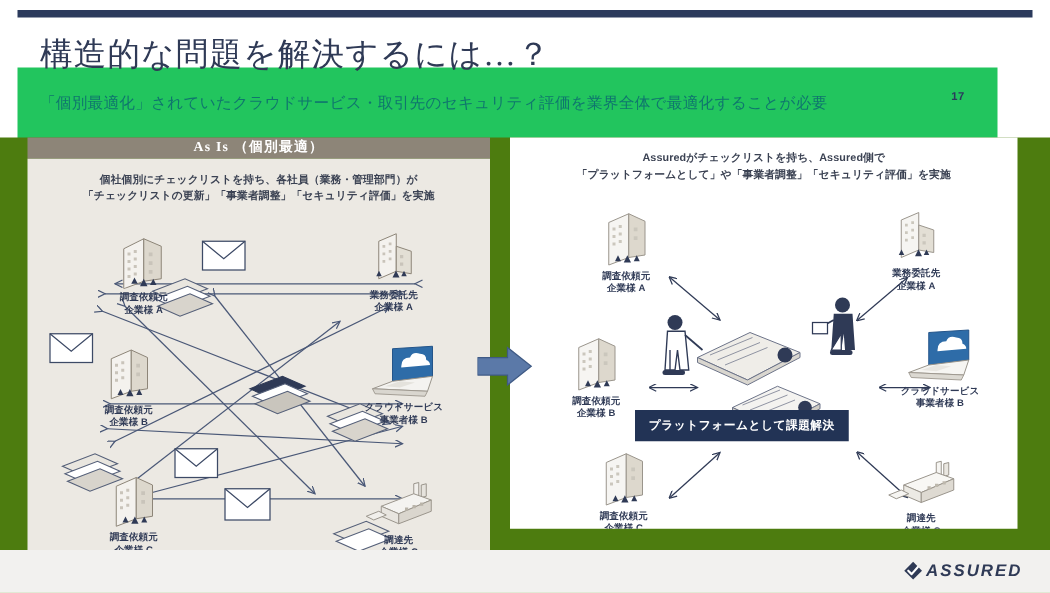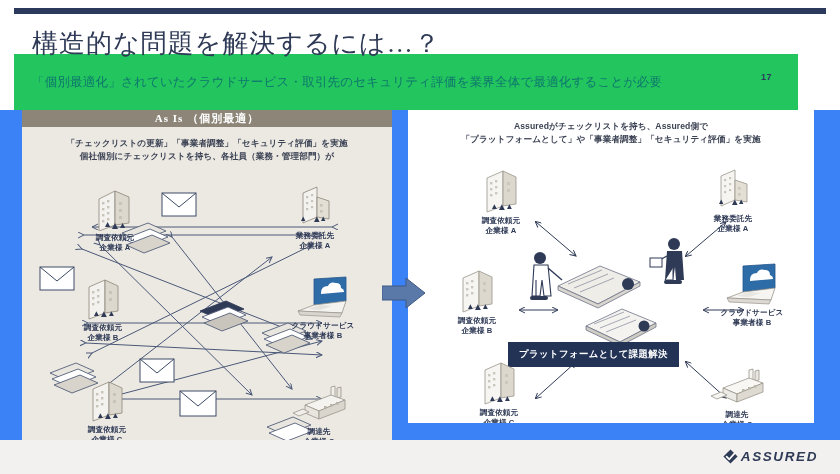--- a/index.html
+++ b/index.html
@@ -11,21 +11,21 @@
 
   
   .header-band{position:absolute;left:14px;top:14px;width:784px;height:96px;background:#22c55e;margin-top:40px;}
   .page-num{position:absolute;right:26px;top:18px;font-size:9px;font-weight:bold;color:#2b3a5c;letter-spacing:.5px;}
 
   .slide-title{position:absolute;left:32px;top:26px;font-family:"Liberation Serif","DejaVu Serif",serif;
     font-size:26px;color:#2f3a56;letter-spacing:1px;white-space:nowrap;}
   .slide-sub{position:absolute;left:32px;top:74px;font-size:12.5px;color:#0f766e;letter-spacing:.2px;white-space:nowrap;}
 
   
-  .body-area{position:absolute;left:0;top:110px;width:840px;height:330px;background:#3b82f6;}
+  .body-area{position:absolute;left:0;top:110px;width:840px;height:330px;background:#4d7c0f;}
 
   
   .panel{position:absolute;top:0;}
   .panel-head{height:17px;line-height:17px;text-align:center;font-family:"Liberation Serif","DejaVu Serif",serif;
     font-weight:bold;font-size:11px;color:#ffffff;letter-spacing:1px;}
   .panel-body{position:relative;overflow:hidden;}
   .panel-desc{position:absolute;left:0;right:0;top:10px;text-align:center;font-size:8.6px;line-height:1.55;
     color:#3b4253;font-weight:bold;letter-spacing:.1px;}
 
   #panel-asis{left:22px;width:370px;}
@@ -70,22 +70,22 @@
   <div class="slide-title">構造的な問題を解決するには…？</div>
   <div class="slide-sub">「個別最適化」されていたクラウドサービス・取引先のセキュリティ評価を業界全体で最適化することが必要</div>
 
   <div class="body-area">
 
     <div class="panel" id="panel-asis">
       <div class="panel-head">As Is （個別最適）</div>
       <div class="panel-body">
 
         <div class="panel-desc">
+          <div>個社個別にチェックリストを持ち、各社員（業務・管理部門）が</div>
           <div>「チェックリストの更新」「事業者調整」「セキュリティ評価」を実施</div>
-          <div>個社個別にチェックリストを持ち、各社員（業務・管理部門）が</div>
         </div>
 
         <svg class="svg-layer" width="370" height="313">
           <g stroke="#4a5877" stroke-width="1" fill="none">
             <defs>
               <marker id="ah" markerWidth="7" markerHeight="7" refX="6" refY="3" orient="auto">
                 <path d="M0,0 L6,3 L0,6" stroke="#4a5877" stroke-width="1" fill="none"></path>
               </marker>
             </defs>
             <path d="M70,100 L310,100" marker-start="url(#ah)" marker-end="url(#ah)" transform="rotate(180 190 100)"></path>
@@ -368,21 +368,21 @@
           <g transform="translate(252,126)">
             <circle cx="14" cy="8" r="6" fill="#2f3a56"></circle>
             <path d="M7,15 L22,15 L24,44 L16,44 L15,31 L13,44 L5,44 Z" fill="#2f3a56"></path>
             <path d="M13,31 L13,44 L5,44 Z" fill="#ffffff" stroke="#2f3a56" stroke-width="1"></path>
             <path d="M7,20 L-4,26" stroke="#2f3a56" stroke-width="1.4" fill="none"></path>
             <rect x="-10" y="22" width="12" height="9" fill="#ffffff" stroke="#2f3a56" stroke-width="1"></rect>
             <rect x="4" y="44" width="18" height="4" rx="2" fill="#2f3a56"></rect>
           </g>
         </svg>
 
-        <div class="badge" style="left:100px;top:232px;">
+        <div class="badge" style="left:100px;top:218px;">
           <span>プラットフォームとして</span><b>課題解決</b>
         </div>
 
         <div class="node" style="left:50px;top:58px;">
           <div class="art">
             <svg width="60" height="46" viewBox="0 0 60 46">
               <path d="M16,10 L32,3 L32,38 L16,44 Z" fill="#f6f5f2" stroke="#9a958c" stroke-width=".8"></path>
               <path d="M32,3 L45,9 L45,36 L32,38 Z" fill="#ddd8cd" stroke="#9a958c" stroke-width=".8"></path>
               <g fill="#cbc7bd">
                 <rect x="19" y="14" width="2.4" height="2.4"></rect>

